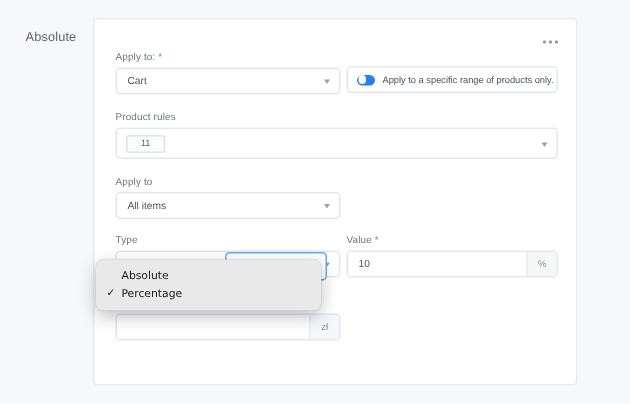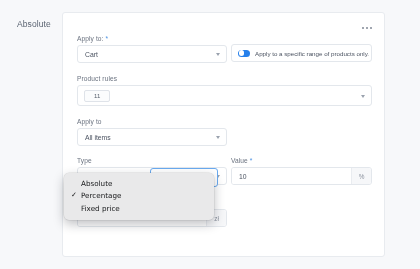--- a/index.html
+++ b/index.html
@@ -224,19 +224,15 @@
 
   <div class="popup">
     <div class="popup-item">
       <span class="tick"></span>
       <span>Absolute</span>
     </div>
     <div class="popup-item">
       <span class="tick">✓</span>
       <span>Percentage</span>
     </div>
-    <div class="popup-item">
-      <span class="tick"></span>
-      <span>Fixed price</span>
-    </div>
   </div>
 
 </div>
 
 </body></html>

